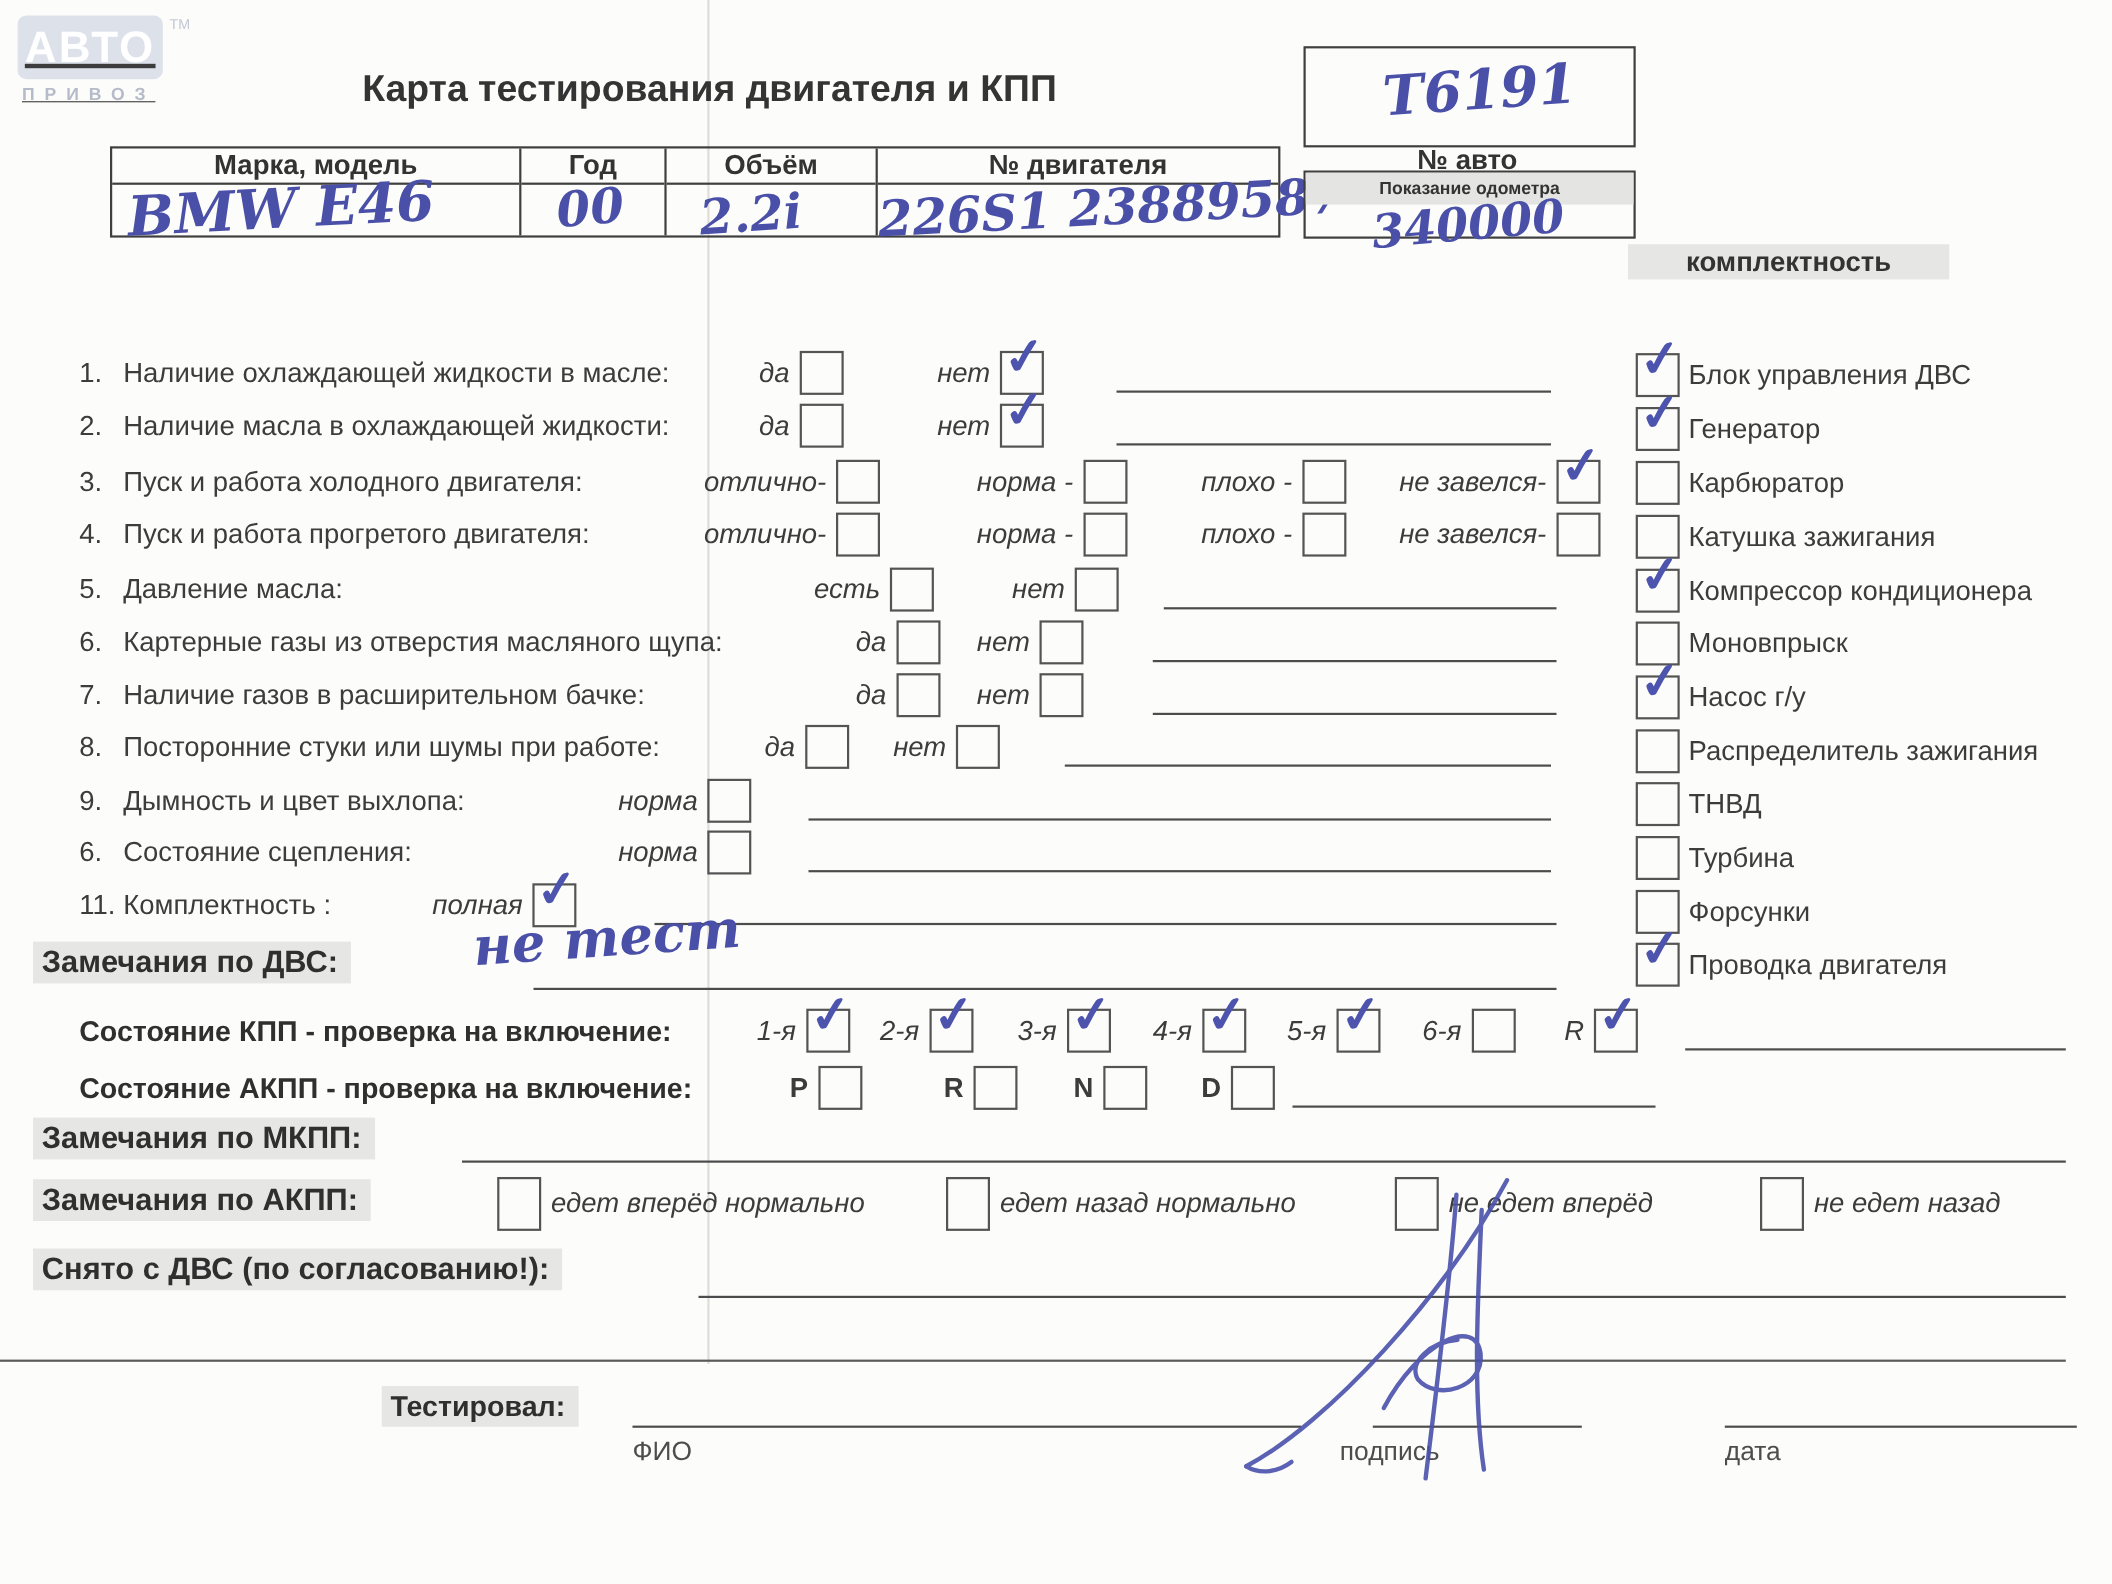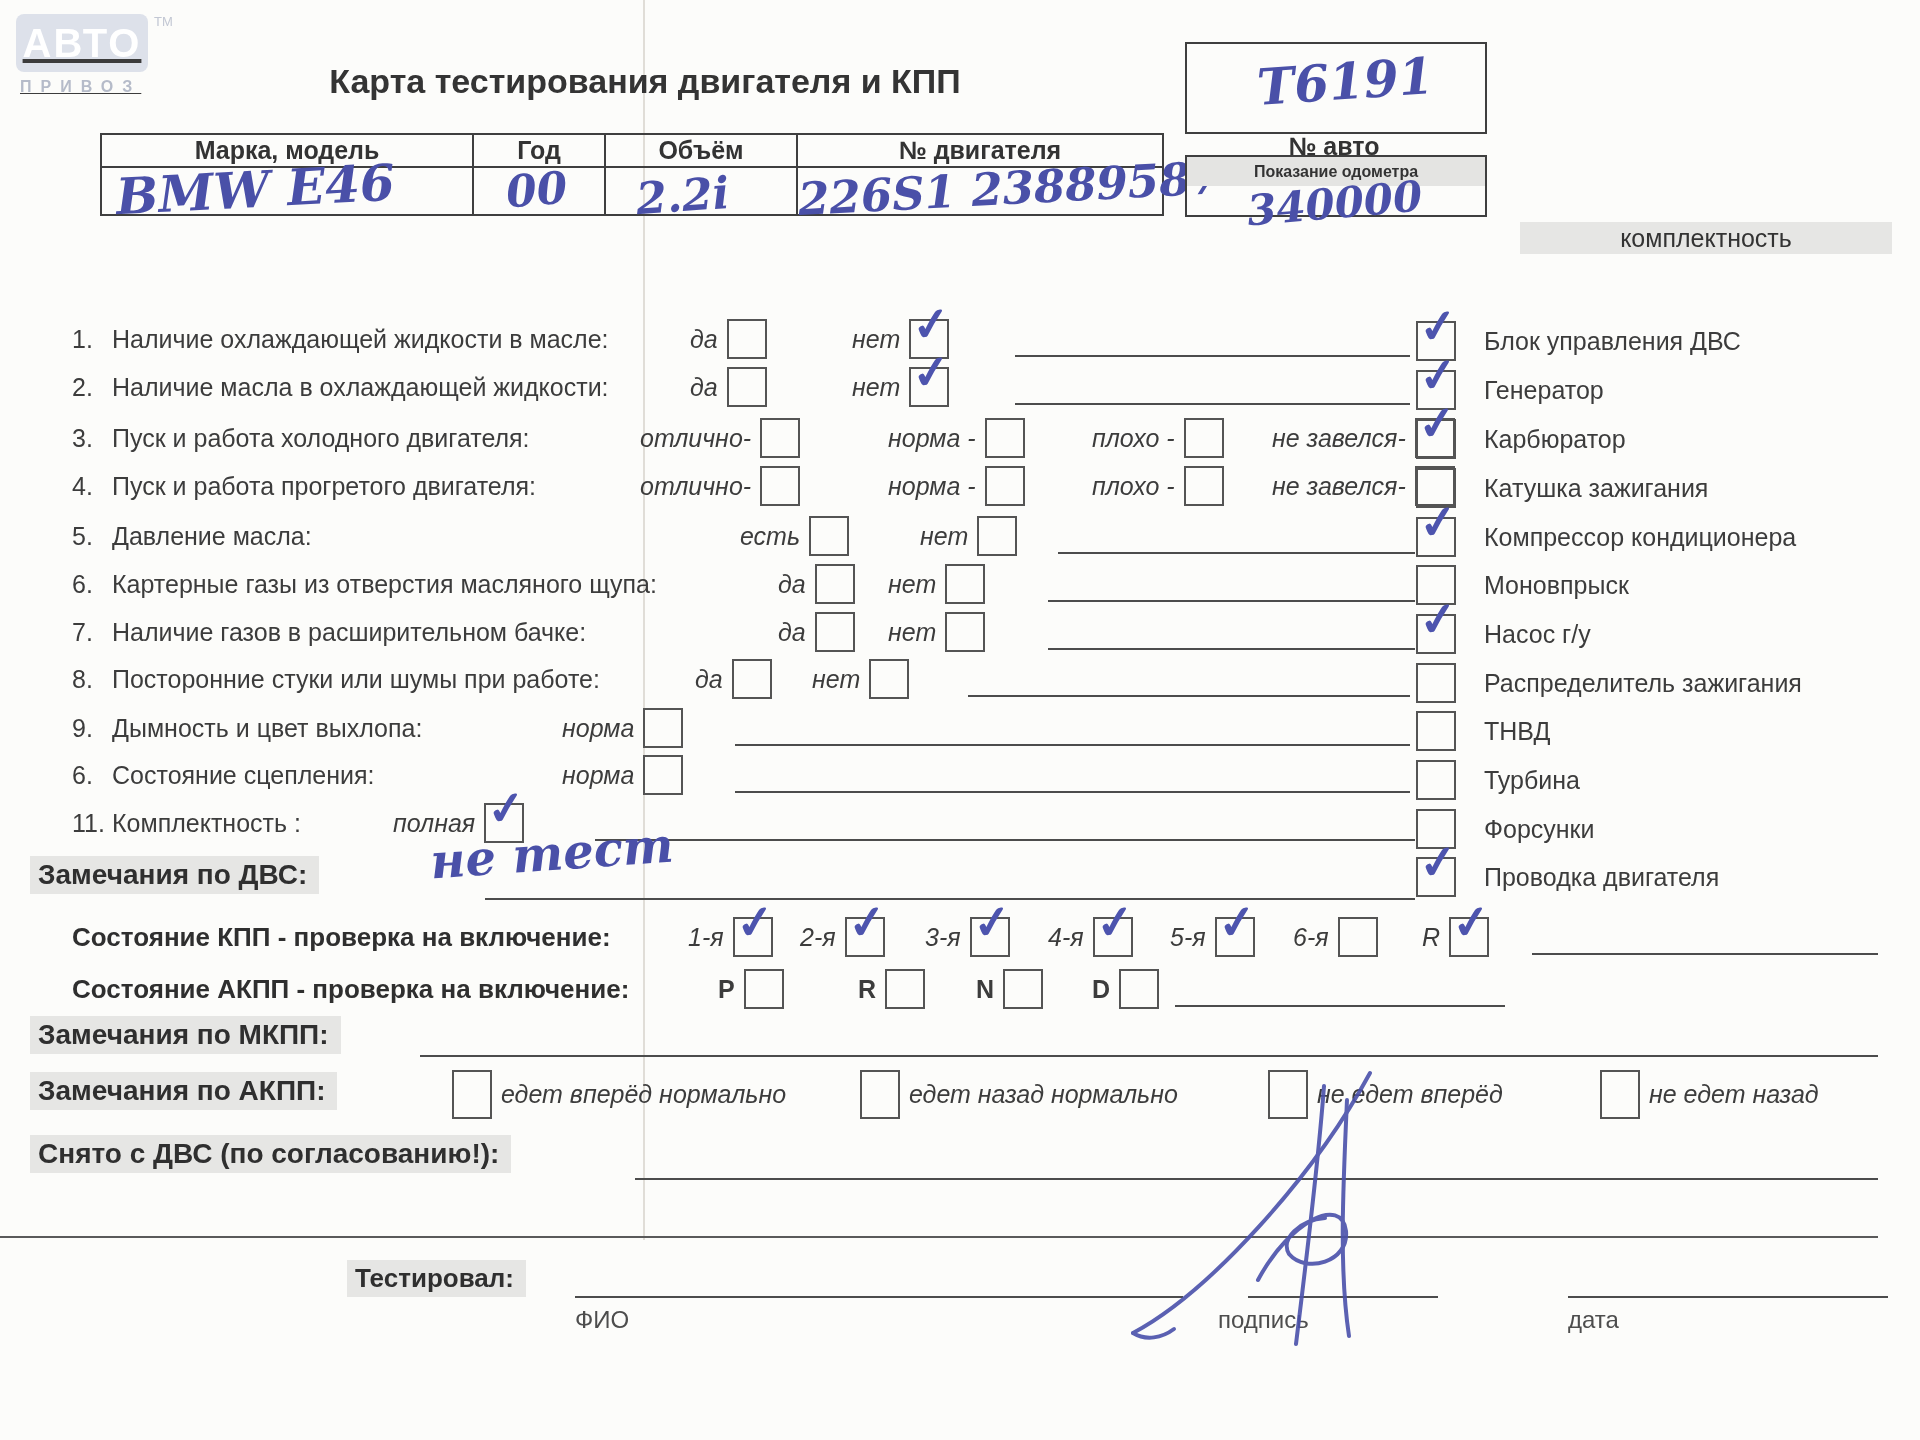--- a/index.html
+++ b/index.html
@@ -29,23 +29,23 @@
          display:flex;align-items:center;justify-content:center;color:#333;}
   .vval{flex:1;position:relative;}
 
   .odobox{position:absolute;left:1185px;top:155px;width:298px;height:58px;border:2.5px solid #3f3f3f;}
   .odohead{height:29px;background:#e4e4e2;font-weight:bold;font-size:16px;display:flex;align-items:center;justify-content:center;color:#333;}
 
   
   .hw{font-family:"DejaVu Serif",serif;font-style:italic;font-weight:bold;color:#4a50a8;white-space:nowrap;}
 
   
-  .comp-head{position:absolute;left:1520px;top:222px;width:372px;height:32px;background:#e6e6e4;
-             font-weight:normal;font-size:25px;color:#333;display:flex;align-items:center;justify-content:center;}
-  .comp{position:absolute;left:1416px;height:42px;display:flex;align-items:center;gap:28px;text-align:center;}
+  .comp-head{position:absolute;left:1480px;top:222px;width:292px;height:32px;background:#e6e6e4;
+             font-weight:bold;font-size:25px;color:#333;display:flex;align-items:center;justify-content:center;}
+  .comp{position:absolute;left:1487px;height:42px;display:flex;align-items:center;gap:8px;text-align:center;}
   .comp-label{font-size:25px;color:#3c3c3c;white-space:nowrap;}
 
   
   .row{position:absolute;left:0;width:1920px;height:42px;}
   .num{position:absolute;left:72px;width:40px;font-size:25px;line-height:42px;color:#3c3c3c;}
   .qt{position:absolute;left:112px;font-size:25px;line-height:42px;color:#3c3c3c;white-space:nowrap;}
   .opt{position:absolute;top:0;height:42px;display:flex;align-items:center;gap:9px;}
   .optlabel{font-style:italic;font-size:25px;color:#3c3c3c;white-space:nowrap;}
   .optlabel.b{font-style:normal;font-weight:bold;}
   .cb{width:36px;height:36px;border:2.5px solid #545454;position:relative;flex:none;background:transparent;}

